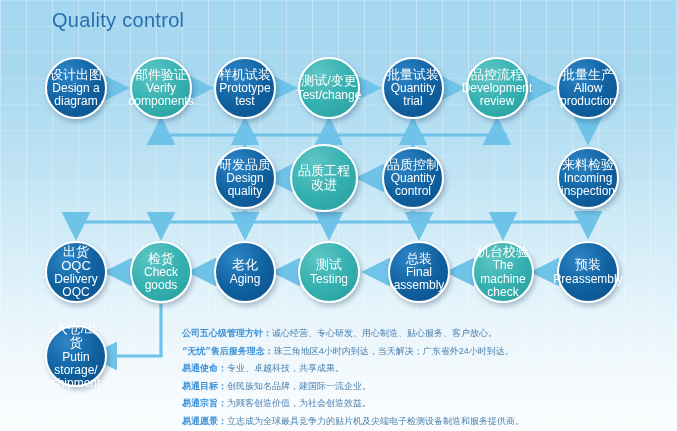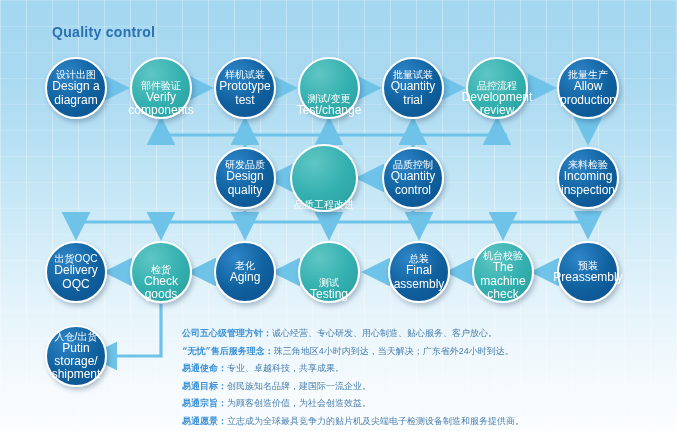--- a/index.html
+++ b/index.html
@@ -31,41 +31,40 @@
   #svg{position:absolute;left:0;top:0;width:677px;height:431px;}
 
   
   .title-wrap{position:absolute;left:52px;top:6px;}
   .title-cn{
     font-size:18px;font-weight:bold;color:#0b4f8f;letter-spacing:1px;
     border-bottom:2px solid #0b4f8f;display:inline-block;padding-bottom:1px;
     line-height:22px;
   }
   .title-en{
-    font-size:14px;color:#2a6fb0;line-height:22px;margin-top:15px;letter-spacing:.3px;font-weight:bold;
+    font-size:20px;color:#2a6fb0;line-height:22px;margin-top:3px;letter-spacing:.3px;
   }
 
   
   .node{
     position:absolute;border-radius:50%;
     display:flex;align-items:center;justify-content:center;
     text-align:center;color:#fff;
     box-shadow:2px 3px 5px rgba(30,60,90,.30);
     border:2px solid #ffffff;
     box-sizing:border-box;
   }
   .node .lbl{line-height:1.10;padding:0 2px;}
-  .node .cn{display:block;font-size:10px;}
+  .node .cn{display:block;font-size:13px;}
   .node .en{display:block;font-size:12px;}
   .blue{
     background:radial-gradient(circle at 34% 26%, #2e86c8 0%, #10619f 52%, #0a4f8c 100%);
   }
   .teal{
     background:radial-gradient(circle at 34% 26%, #5fc6c4 0%, #34b0b0 52%, #2a9c9c 100%);
-    align-items:flex-end;
   }
 
   
   .policy{
     position:absolute;left:182px;top:325px;width:488px;
     font-size:9px;line-height:16.5px;color:#3a6f9e;
   }
   .policy .row{white-space:nowrap;}
   .policy .k{color:#3e93d8;font-weight:bold;font-family:Liberation Mono, monospace;}
   .policy .v{color:#4a7fae;}

